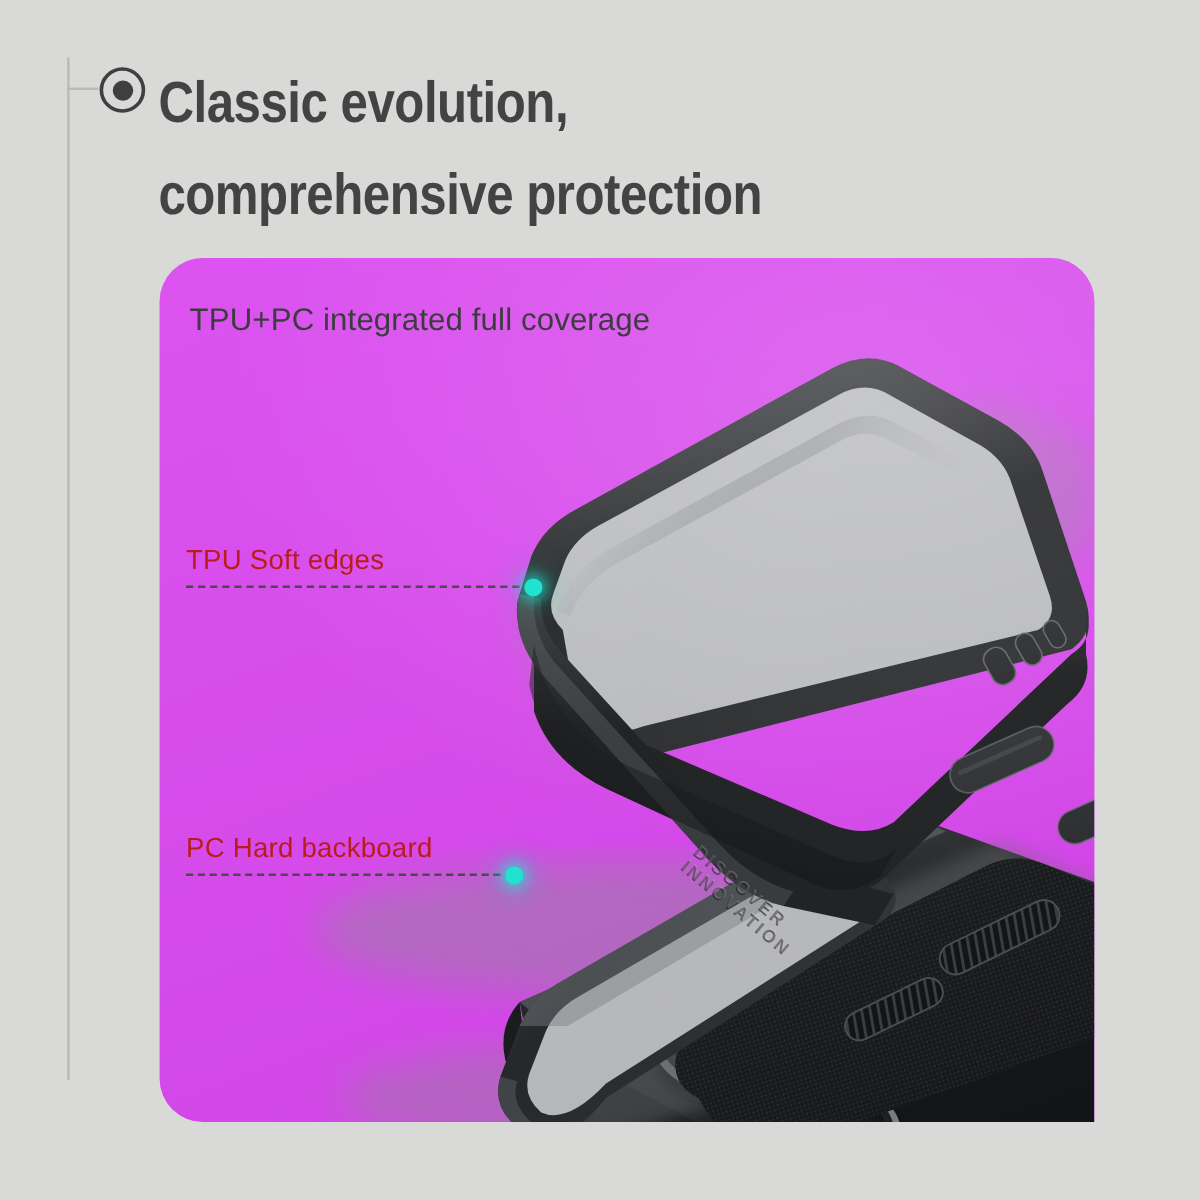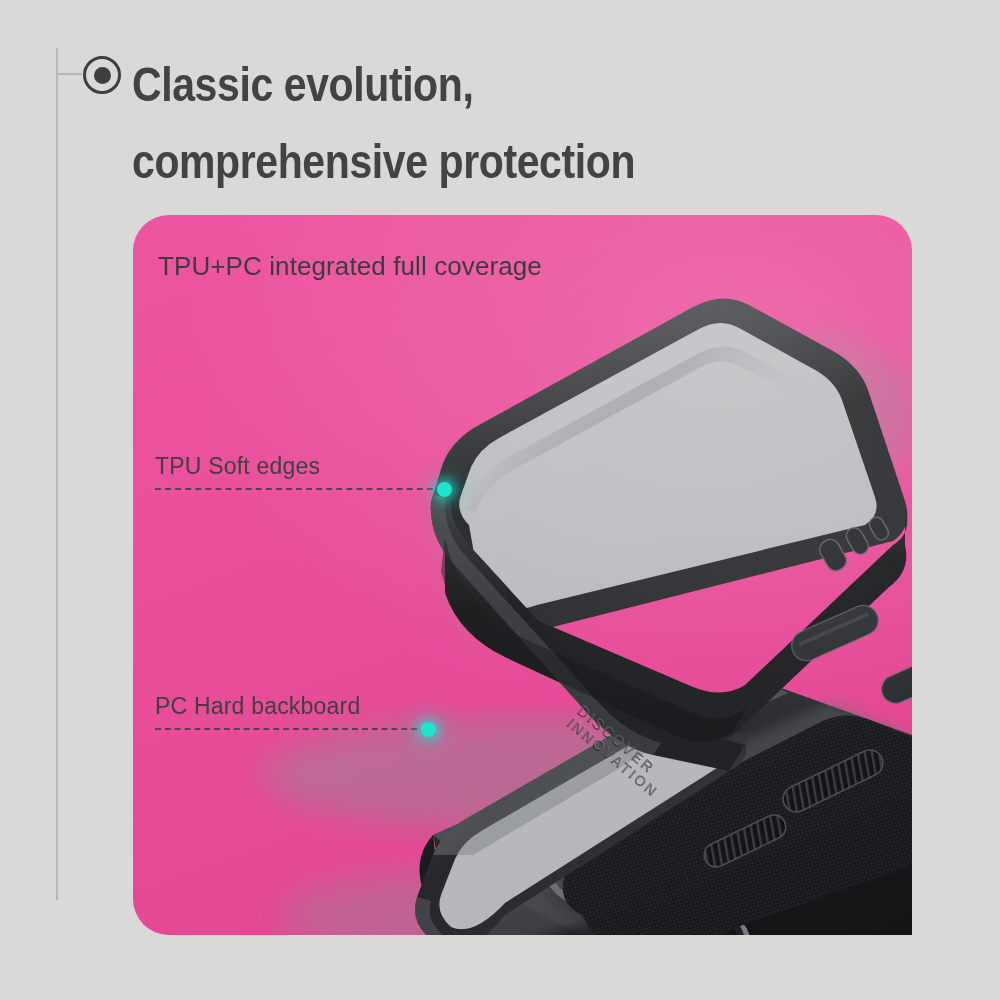--- a/index.html
+++ b/index.html
@@ -37,21 +37,21 @@
     color:#434343;
     font-size:41px; font-weight:bold; line-height:65px;
     letter-spacing:-0.4px;
     transform:scaleY(1.18); transform-origin:left top;
   }
   .headline .l2{ display:block; }
 
   
   .card{
     position:absolute; left:133px; top:215px; width:779px; height:720px;
-    background:#ec4899;
+    background:#d946ef;
     border-radius:36px 36px 0 36px;
     overflow:hidden;
   }
   .card-sheen{
     position:absolute; inset:0;
     background:
       radial-gradient(120% 90% at 78% 18%, rgba(255,255,255,.16), rgba(255,255,255,0) 60%),
       linear-gradient(160deg, rgba(255,255,255,.07), rgba(0,0,0,.045));
     pointer-events:none;
   }
@@ -61,21 +61,21 @@
   }
 
   
   .scene{ position:absolute; inset:0; }
   .scene svg{ position:absolute; left:0; top:0; }
 
   
   .callout{ position:absolute; }
   .callout .c-label{
     position:absolute; left:0; bottom:10px;
-    color:#404040; font-size:23px; white-space:nowrap; letter-spacing:.2px;
+    color:#b91c1c; font-size:23px; white-space:nowrap; letter-spacing:.2px;
   }
   .callout .c-line{
     position:absolute; left:0; bottom:0; height:0;
     border-top:2px dashed #4a4a4c;
   }
   .callout .c-dot{
     position:absolute; bottom:-7px; width:15px; height:15px; border-radius:50%;
     background:#1fe3cf;
     box-shadow:0 0 10px 4px rgba(31,227,207,.55), 0 0 22px 9px rgba(31,227,207,.25);
   }

